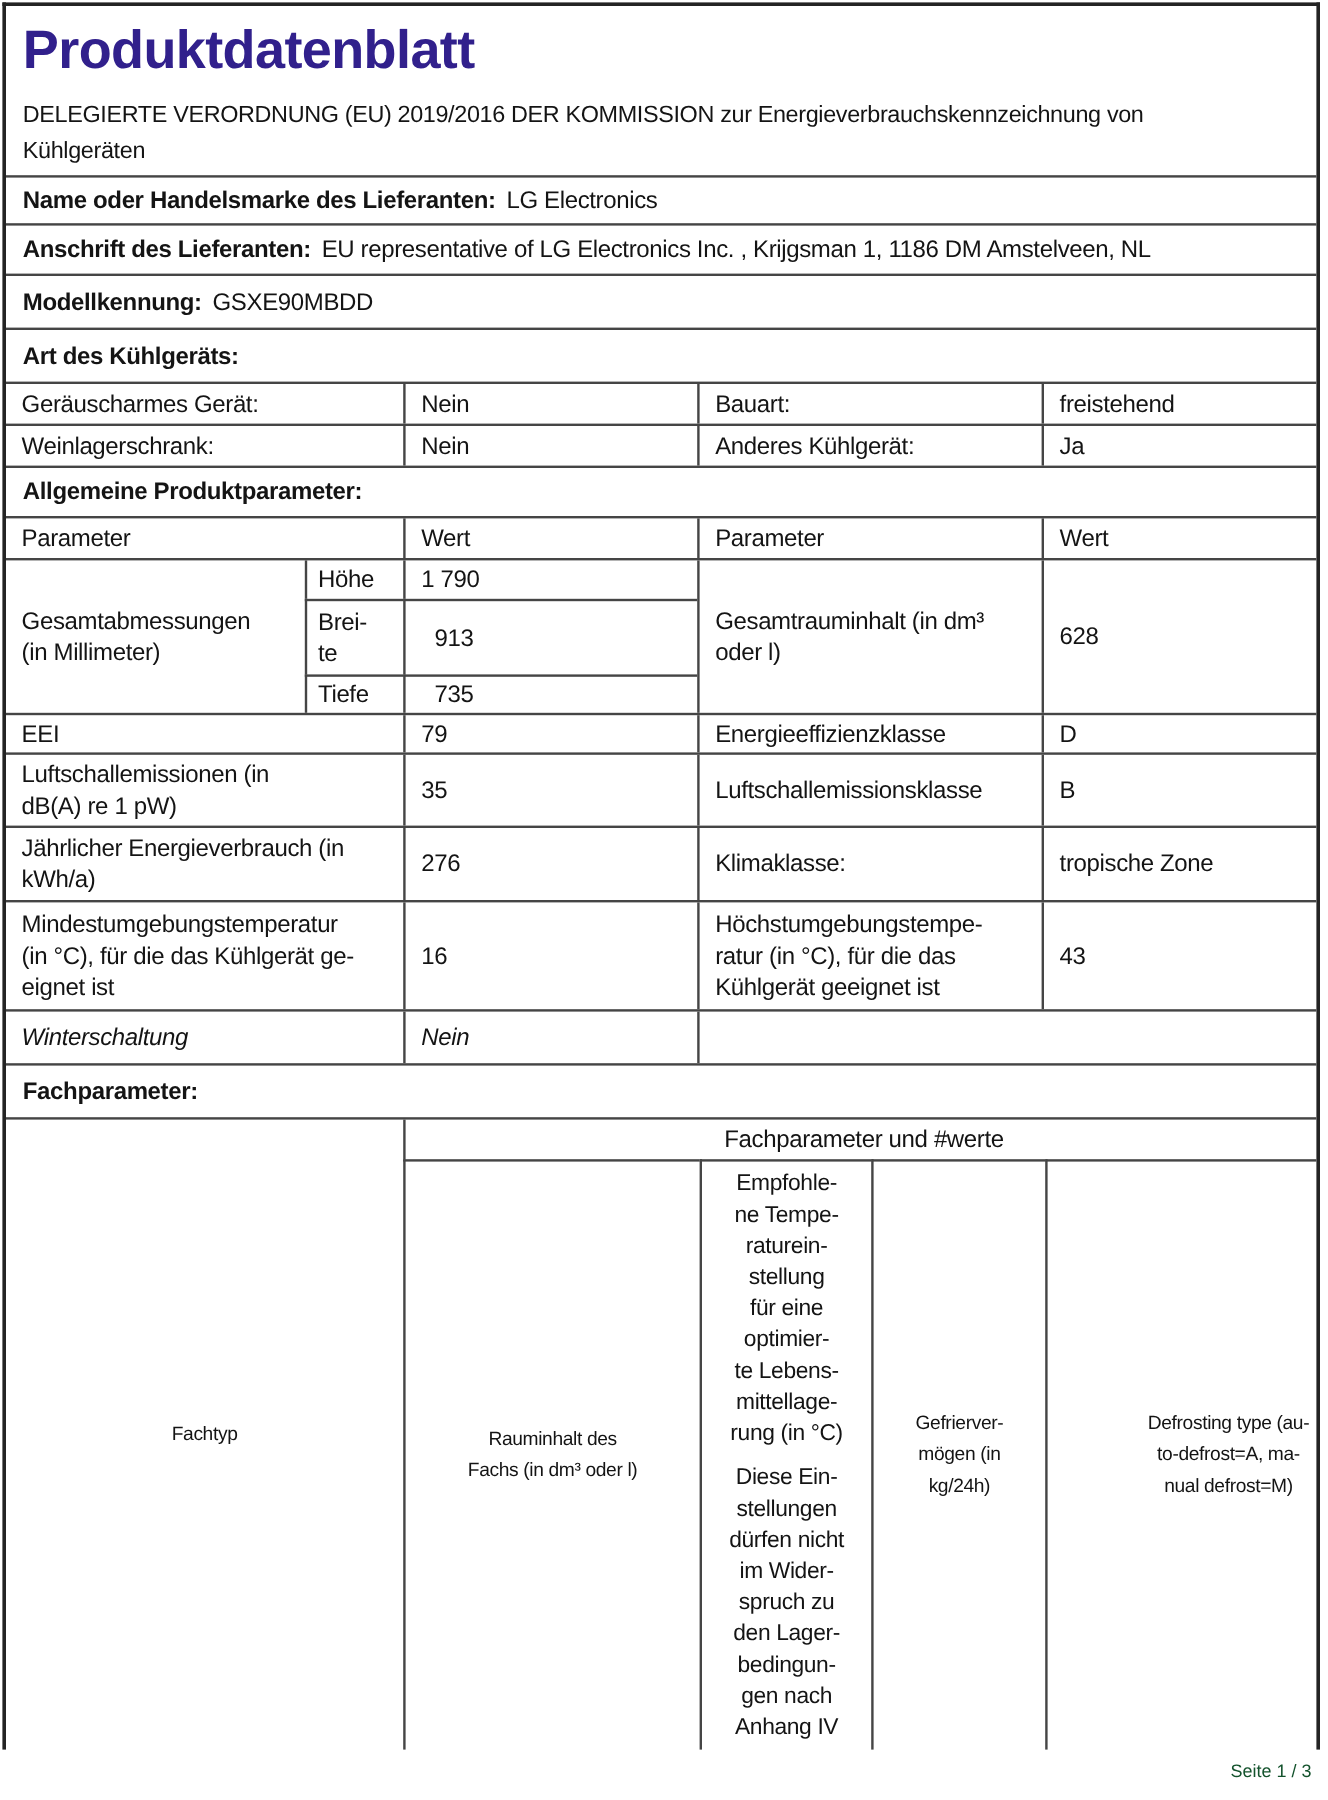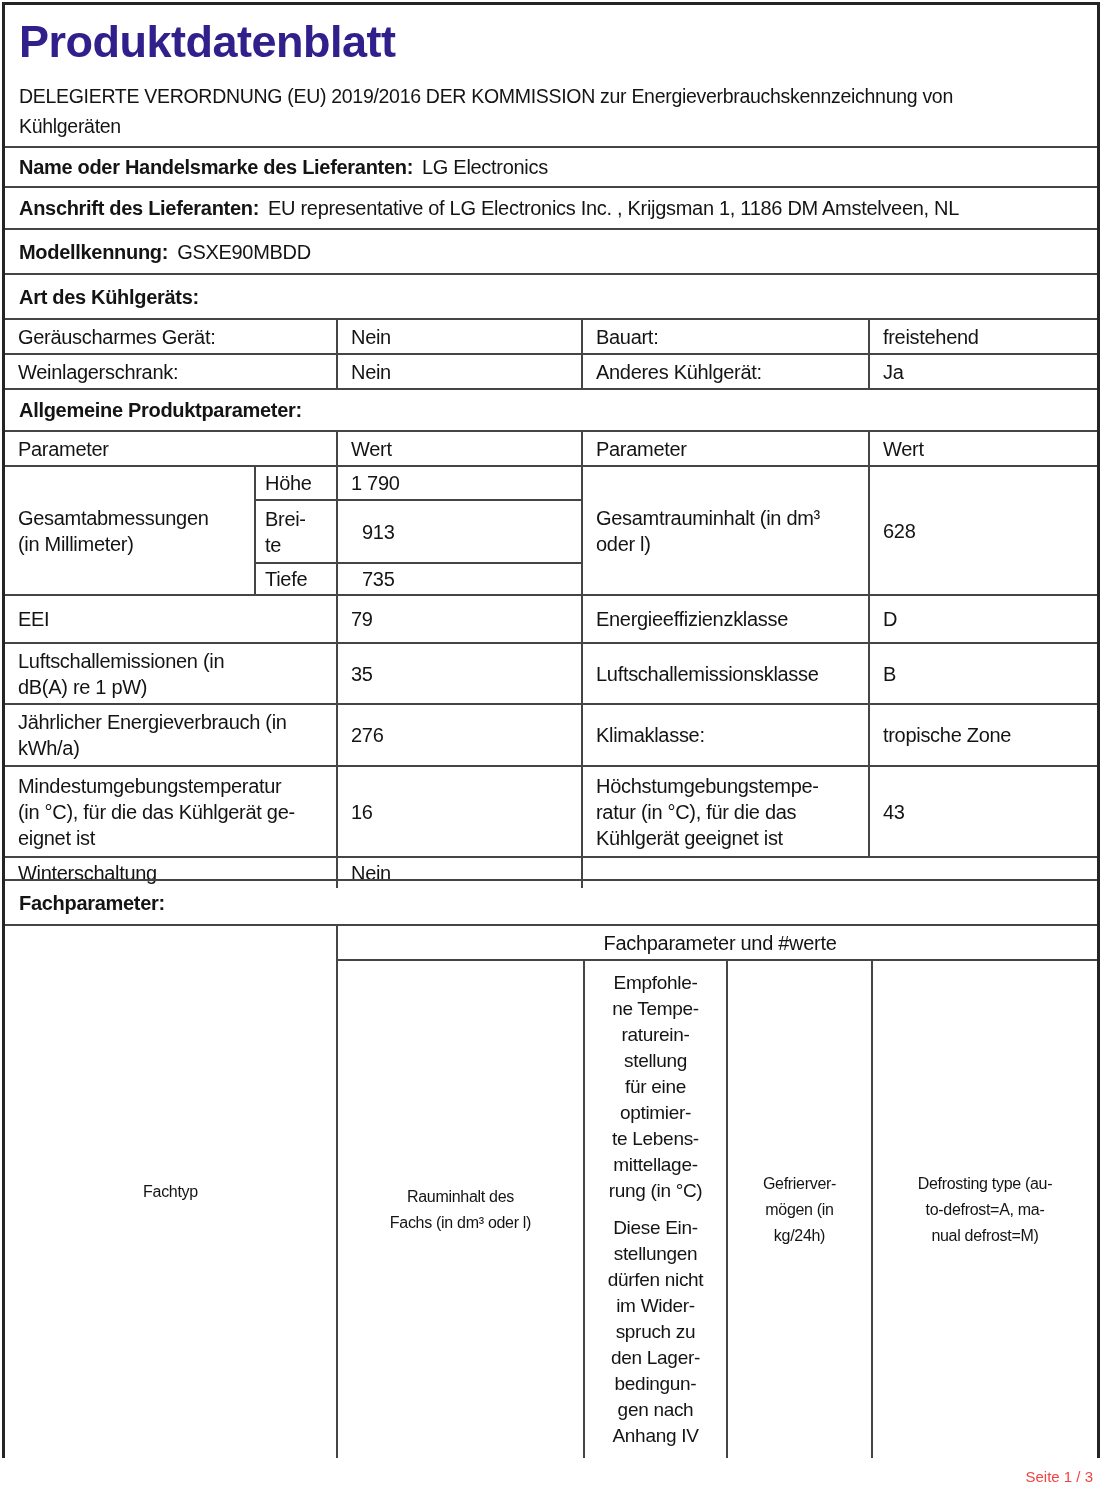--- a/index.html
+++ b/index.html
@@ -35,21 +35,21 @@
   .subc{padding-left:9px;}
   
   .gfach{display:grid;grid-template-columns:331px 247px 143px 145px 1fr;grid-template-rows:33px 1fr;}
   .fc1{grid-row:1 / span 2;}
   .fhdr{grid-column:2 / span 4;justify-content:center;}
   .fcell{display:flex;flex-direction:column;align-items:center;justify-content:center;text-align:center;
          padding:4px 6px;font-size:16px;line-height:26px;}
   .fcell.small{font-size:19px;}
   .fcell .para{white-space:pre-line;}
   .fcell .para + .para{margin-top:11px;}
-  .footer{position:absolute;right:14px;top:1468px;font-size:15px;color:#ef4444;}
+  .footer{position:absolute;right:14px;top:1468px;font-size:15px;color:#14532d;}
   [data-interactable]{cursor:default;}
 </style>
 </head>
 <body>
 
 <div class="screen" data-interactable="false">
   <div class="doc" data-interactable="false">
 
     <div class="hdr" style="height:141px;" data-interactable="false">
       <div class="title" data-interactable="false" style="color: rgb(49, 32, 140);">Produktdatenblatt</div>
@@ -154,21 +154,21 @@
         </div>
 
       <div class="c bl bt subc" style="grid-column:2;grid-row:3;" data-interactable="false">
           <span>Tiefe</span>
         </div>
       <div class="c bl bt" style="grid-column:3;grid-row:3;" data-interactable="false">
           <span>735</span>
         </div>
     </div>
 
-    <div class="row g4" style="height:48px;" data-interactable="false">
+    <div class="row g4" style="height:33px;" data-interactable="false">
       <div class="c" data-interactable="false">
           <span>EEI</span>
         </div>
       <div class="c bl" data-interactable="false">
           <span>79</span>
         </div>
       <div class="c bl" data-interactable="false">
           <span>Energieeffizienzklasse</span>
         </div>
       <div class="c bl" data-interactable="false">
@@ -220,21 +220,21 @@
       <div class="c bl" data-interactable="false">
           <span>Höchstumgebungstempe-
 ratur (in °C), für die das
 Kühlgerät geeignet ist</span>
         </div>
       <div class="c bl" data-interactable="false">
           <span>43</span>
         </div>
     </div>
 
-    <div class="row gw" style="height:23px;" data-interactable="false">
+    <div class="row gw" style="height:45px;font-style:italic;" data-interactable="false">
       <div class="c" data-interactable="false">
           <span>Winterschaltung</span>
         </div>
       <div class="c bl" data-interactable="false">
           <span>Nein</span>
         </div>
       <div class="c bl" data-interactable="false"></div>
     </div>
 
     <div class="row pl" style="height:45px;" data-interactable="false">
@@ -270,21 +270,21 @@
 den Lager-
 bedingun-
 gen nach
 Anhang IV</span>
       </div>
       <div class="fcell bl bt" style="grid-column:4;grid-row:2;" data-interactable="false">
         <span class="para">Gefrierver-
 mögen (in
 kg/24h)</span>
       </div>
-      <div class="fcell bl bt" style="grid-column:5;grid-row:2;" data-interactable="false">
+      <div class="fcell bl bt" style="grid-column:5;grid-row:2;align-items:flex-end;" data-interactable="false">
         <span class="para">Defrosting type (au-
 to-defrost=A, ma-
 nual defrost=M)</span>
       </div>
     </div>
 
   </div>
 
   <div class="footer" data-interactable="false">Seite 1 / 3</div>
 </div>

